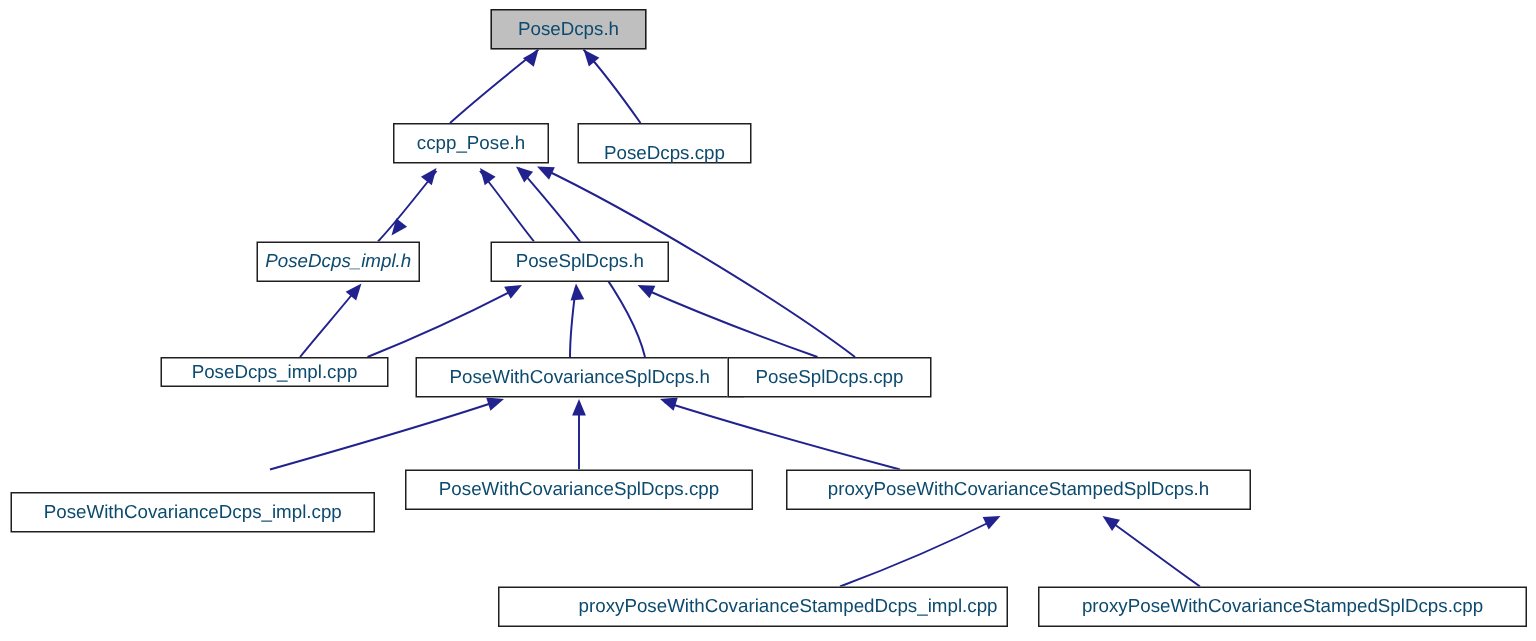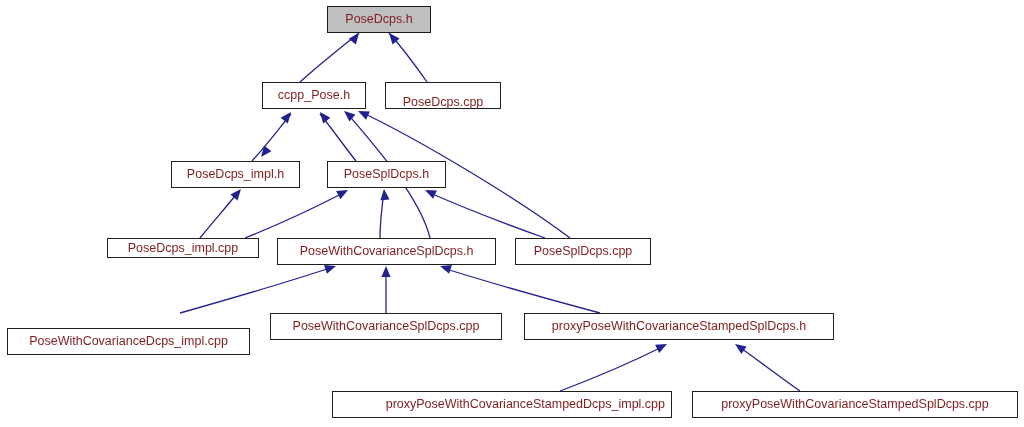--- a/index.html
+++ b/index.html
@@ -27,21 +27,21 @@
   .node-box {
     position: absolute;
     box-sizing: border-box;
     background: #ffffff;
     border: 1px solid #1f1f1f;
     display: flex;
     align-items: center;
     justify-content: center;
     font-family: "Liberation Sans", sans-serif;
     font-size: 12.5px;
-    color: #7f1d1d;
+    color: #0c4a6e;
     white-space: nowrap;
     letter-spacing: 0px;
     z-index: 5;
   }
   .node-box.root {
     background: #bfbfbf;
     border: 1px solid #1a1a1a;
   }
   .node-label {
     line-height: 1;
@@ -118,33 +118,33 @@
   <div id="nodes-layer">
       <div class="node-box root" style="left: 327px; top: 6px; width: 104px; height: 27px;">
         <span class="node-label">PoseDcps.h</span>
       </div>
       <div class="node-box" style="left: 262px; top: 82px; width: 104px; height: 27px;">
         <span class="node-label">ccpp_Pose.h</span>
       </div>
       <div class="node-box" style="left: 385px; top: 82px; width: 116px; height: 27px; align-items: flex-end;">
         <span class="node-label">PoseDcps.cpp</span>
       </div>
-      <div class="node-box" style="left: 171px; top: 161px; width: 129px; height: 27px;">
+      <div class="node-box" style="left: 171px; top: 161px; width: 109px; height: 27px; font-style: italic;">
         <span class="node-label">PoseDcps_impl.h</span>
       </div>
       <div class="node-box" style="left: 327px; top: 161px; width: 119px; height: 27px;">
         <span class="node-label">PoseSplDcps.h</span>
       </div>
       <div class="node-box" style="left: 107px; top: 238px; width: 152px; height: 20px;">
         <span class="node-label">PoseDcps_impl.cpp</span>
       </div>
       <div class="node-box" style="left: 277px; top: 238px; width: 219px; height: 27px;">
         <span class="node-label">PoseWithCovarianceSplDcps.h</span>
       </div>
-      <div class="node-box" style="left: 515px; top: 238px; width: 136px; height: 27px;">
+      <div class="node-box" style="left: 485px; top: 238px; width: 136px; height: 27px;">
         <span class="node-label">PoseSplDcps.cpp</span>
       </div>
       <div class="node-box" style="left: 7px; top: 328px; width: 243px; height: 27px;">
         <span class="node-label">PoseWithCovarianceDcps_impl.cpp</span>
       </div>
       <div class="node-box" style="left: 270px; top: 313px; width: 232px; height: 27px;">
         <span class="node-label">PoseWithCovarianceSplDcps.cpp</span>
       </div>
       <div class="node-box" style="left: 524px; top: 313px; width: 310px; height: 27px;">
         <span class="node-label">proxyPoseWithCovarianceStampedSplDcps.h</span>

